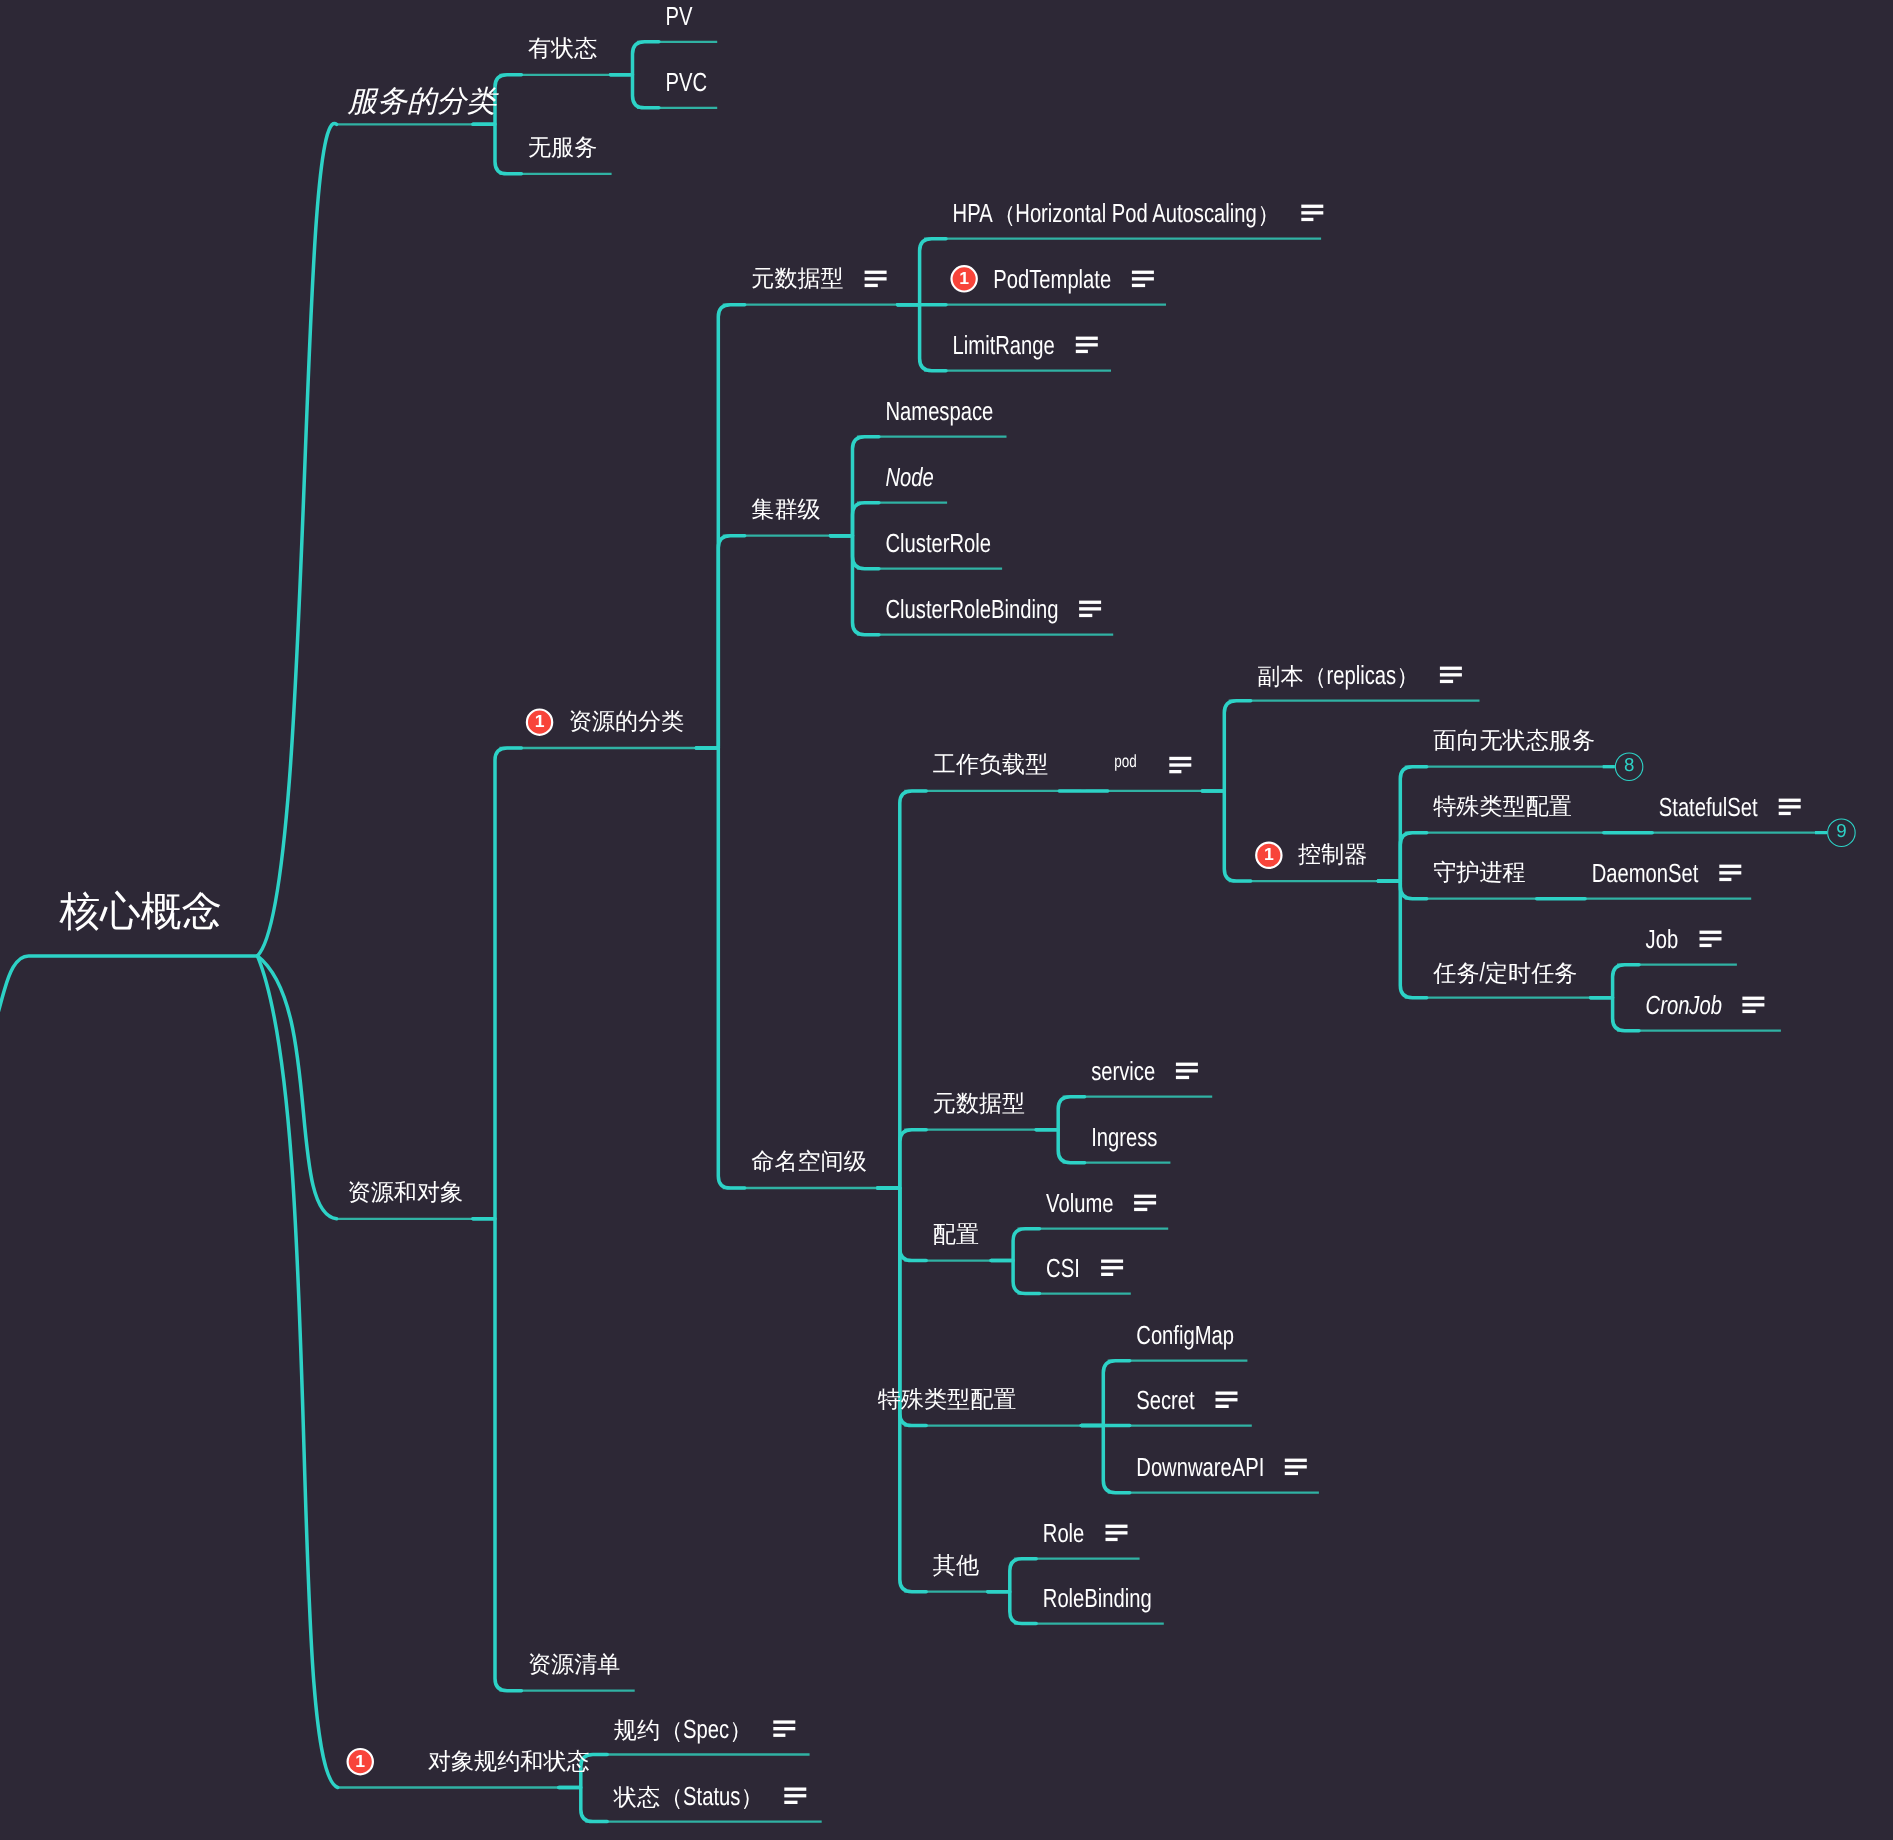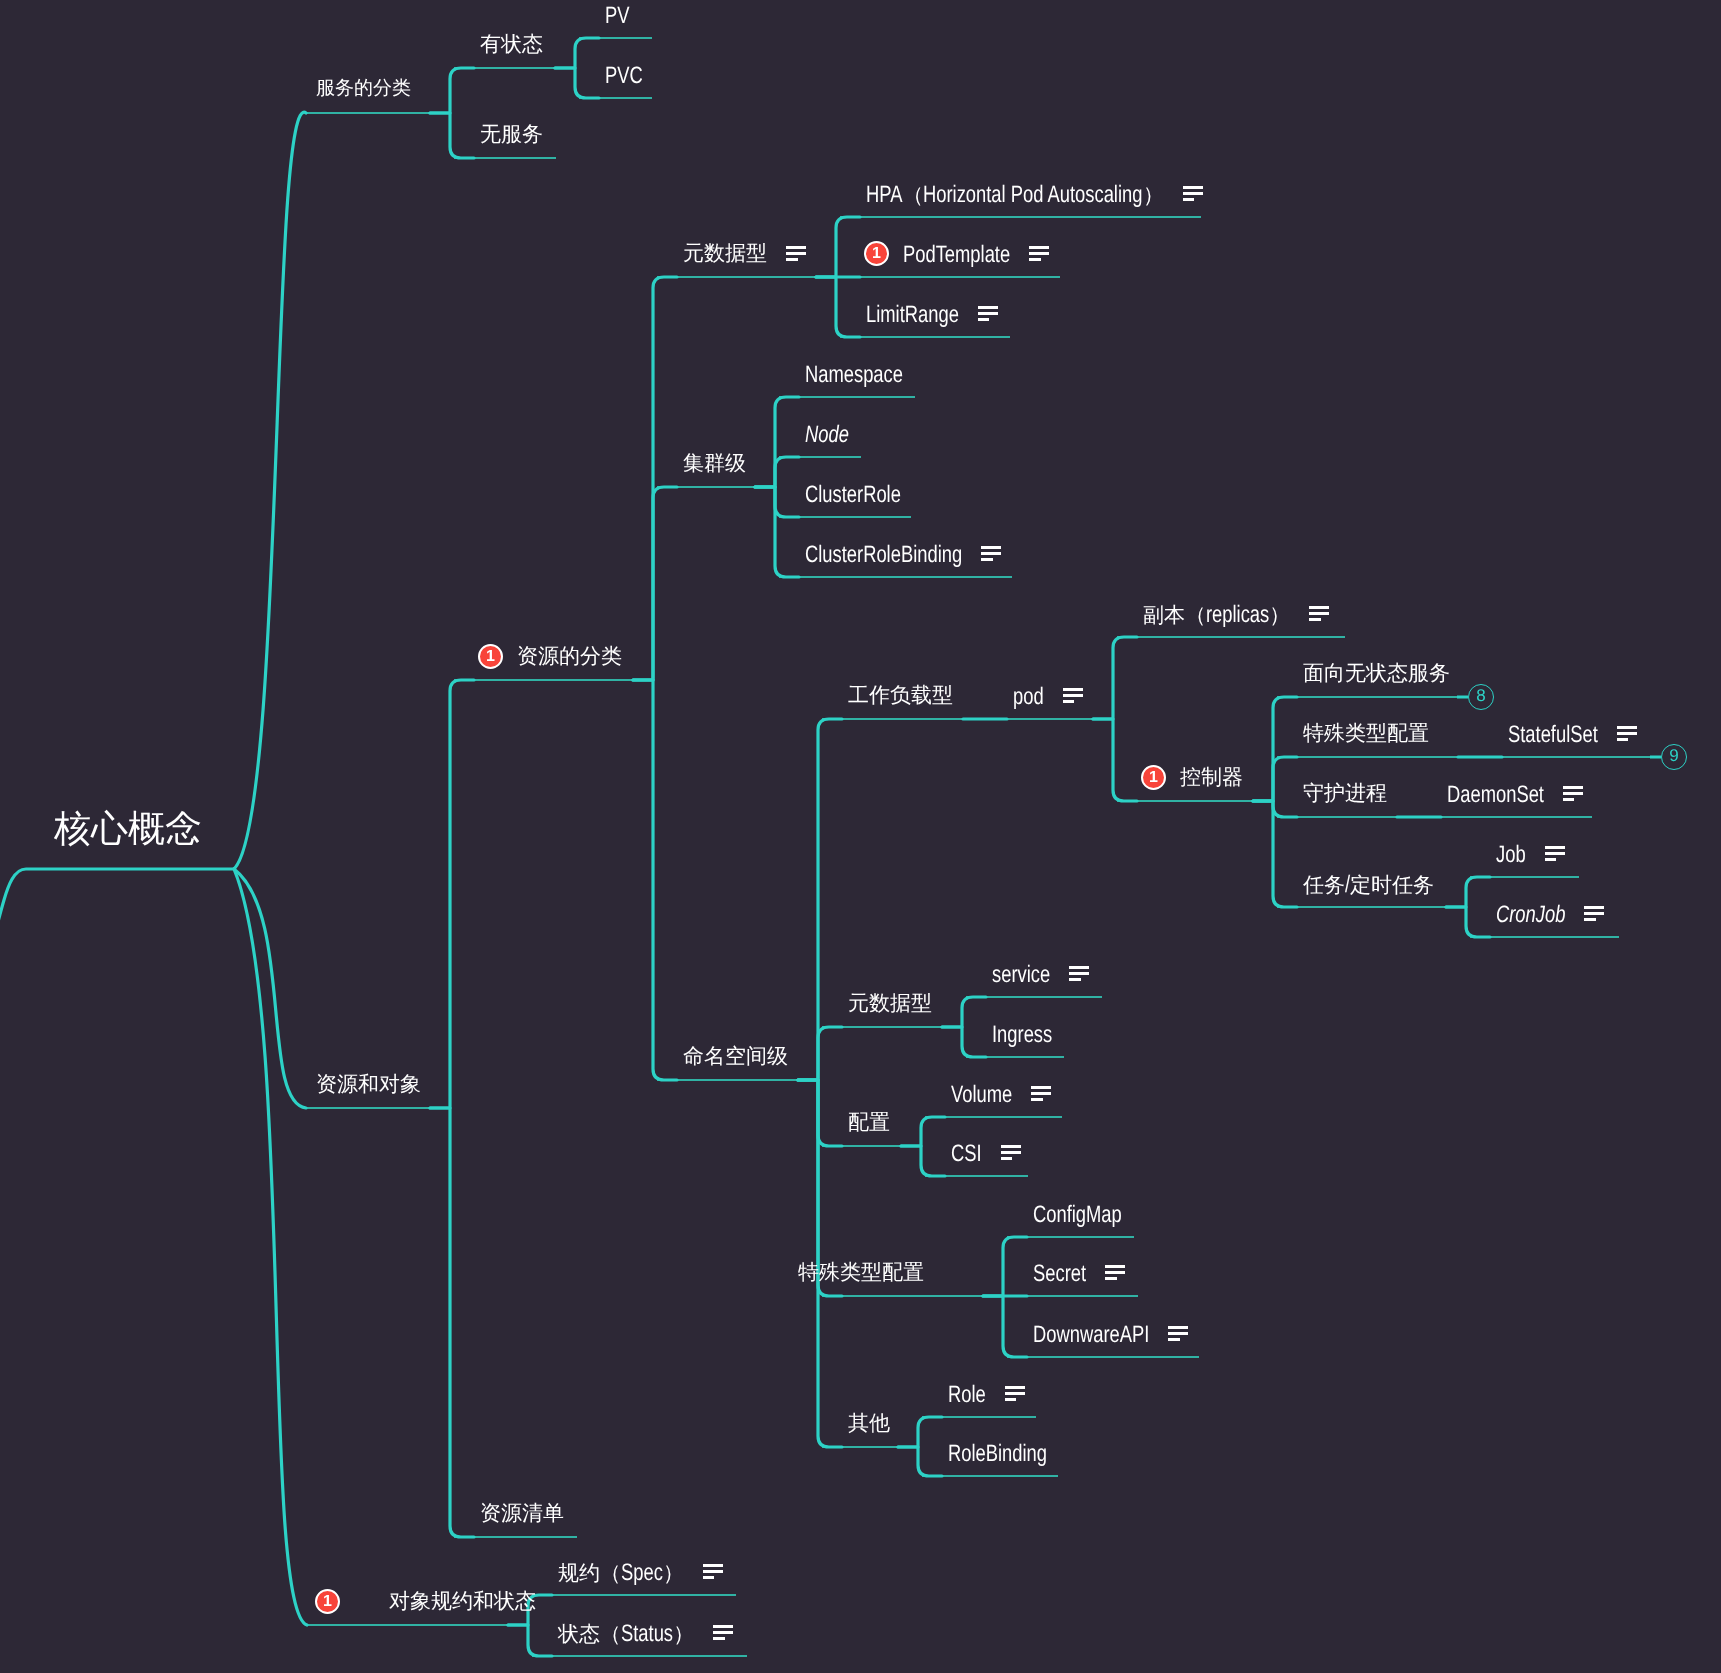--- a/index.html
+++ b/index.html
@@ -126,21 +126,21 @@
         <path d="M 898 1447 L 918 1447 L 918 1465 Q 918 1476 929 1476 L 942 1476" fill="none" stroke="#2dd2c6" stroke-width="3.2" stroke-linecap="round" stroke-linejoin="round"></path>
         <path d="M 430 1108 L 450 1108 L 450 1526 Q 450 1537 461 1537 L 474 1537" fill="none" stroke="#2dd2c6" stroke-width="3.2" stroke-linecap="round" stroke-linejoin="round"></path>
         <path d="M 234 869 C 293.86 1012.64 261.01 1608.368 307 1625" fill="none" stroke="#2dd2c6" stroke-width="3.2" stroke-linecap="round" stroke-linejoin="round"></path>
         <path d="M 508 1625 L 528 1625 L 528 1606 Q 528 1595 539 1595 L 552 1595" fill="none" stroke="#2dd2c6" stroke-width="3.2" stroke-linecap="round" stroke-linejoin="round"></path>
         <path d="M 508 1625 L 528 1625 L 528 1645 Q 528 1656 539 1656 L 552 1656" fill="none" stroke="#2dd2c6" stroke-width="3.2" stroke-linecap="round" stroke-linejoin="round"></path>
       </g>
     </svg>
   <div class="node" style="left: 54px; font-size: 37px; top: 809.8px;">
     <span class="label"><span>核心概念</span></span>
   </div>
-  <div class="node" style="left: 316px; font-size: 19px; top: 79.4px;">
+  <div class="node" style="left: 316px; font-size: 27px; top: 79.4px; font-style: italic;">
     <span class="label"><span>服务的分类</span></span>
   </div>
   <div class="node" style="left: 480px; font-size: 21px; top: 34.4px;">
     <span class="label"><span>有状态</span></span>
   </div>
   <div class="node" style="left: 605px; font-size: 21px; top: 4.4px;">
     <span class="label"><span class="lat" style="margin-right: -7.296px;">PV</span></span>
   </div>
   <div class="node" style="left: 605px; font-size: 21px; top: 64.4px;">
     <span class="label"><span class="lat" style="margin-right: -11.172px;">PVC</span></span>
@@ -207,21 +207,21 @@
       <i></i>
       <i></i>
       <i></i>
     </div>
   <div class="node" style="left: 683px; font-size: 21px; top: 1046.4px;">
     <span class="label"><span>命名空间级</span></span>
   </div>
   <div class="node" style="left: 848px; font-size: 21px; top: 685.4px;">
     <span class="label"><span>工作负载型</span></span>
   </div>
-  <div class="node" style="left: 1013px; font-size: 21px; top: 685.4px;">
+  <div class="node" style="left: 1013px; font-size: 14px; top: 685.4px;">
     <span class="label"><span class="lat" style="margin-right: -9.12px;">pod</span></span>
   </div>
   <div class="note" style="left: 1062.58px; top: 688px;">
       <i></i>
       <i></i>
       <i></i>
     </div>
   <div class="node" style="left: 1143px; font-size: 21px; top: 603.4px;">
     <span class="label"><span>副本（</span><span class="lat" style="margin-right: -18.696px;">replicas</span><span>）</span></span>
   </div>

